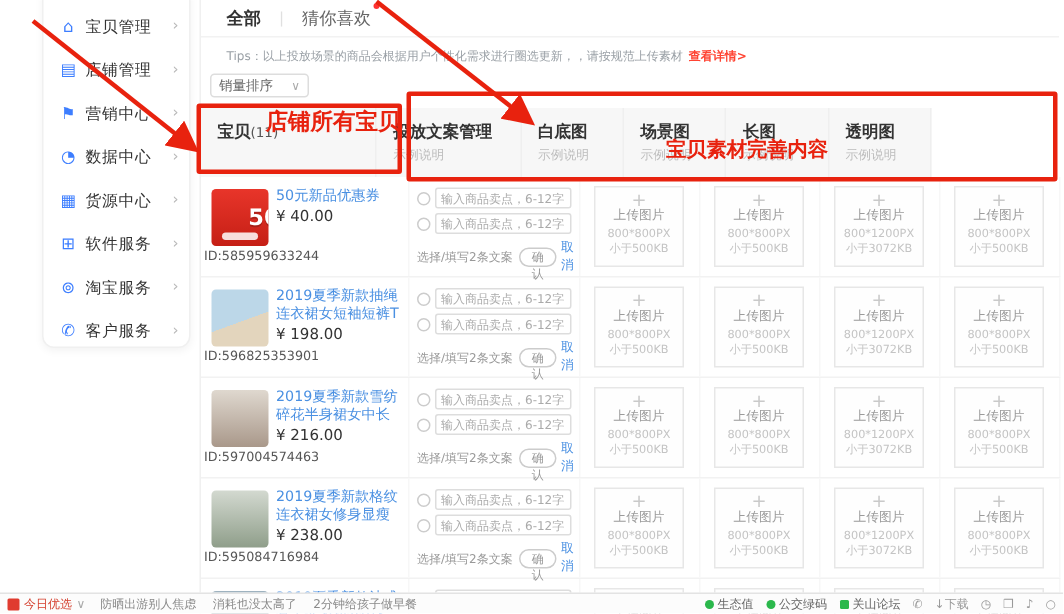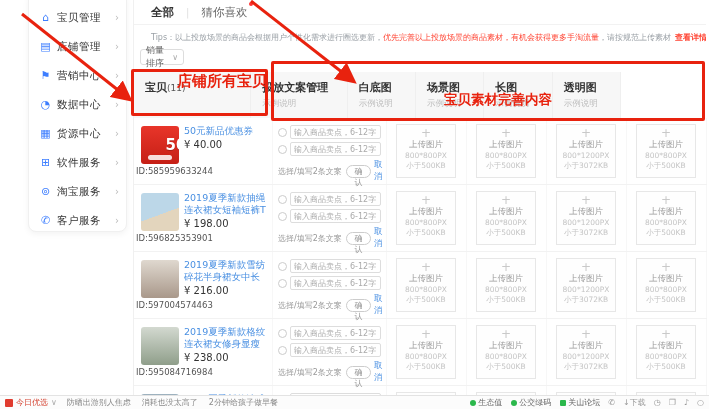--- a/index.html
+++ b/index.html
@@ -19,21 +19,21 @@
   #content { position: absolute; left: 133px; top: 0; width: 573px; height: 409px; background: #fff; border-left: 1px solid #f0f0f0; }
   #tabs { height: 25px; border-bottom: 1px solid #f2f2f2; display: flex; align-items: center; padding-left: 17px; }
   .tab { font-size: 11.5px; cursor: pointer; }
   .tab.active { color: #333; font-weight: bold; }
   .tab.inactive { color: #666; position: relative; }
   .tab-divider { color: #e0e0e0; margin: 0 12px; font-size: 10px; }
   .red-dot { position: absolute; top: -3px; right: -6px; width: 4px; height: 4px; background: #f33; border-radius: 50%; }
   #tips { height: 24px; display: flex; align-items: center; padding-left: 17px; white-space: nowrap; overflow: hidden; font-size: 8px; color: #9aa0a6; }
   #tips .tips-red { color: #f43; }
   #tips .tips-link { color: #f43; font-weight: bold; margin-left: 4px; cursor: pointer; }
-  #sort-select { position: absolute; left: 6px; top: 49px; width: 44px; height: 16px;
+  #sort-select { position: absolute; left: 6px; top: 49px; width: 66px; height: 16px;
     border: 1px solid #ddd; border-radius: 3px; background: #fff; display: flex; align-items: center;
     justify-content: space-between; padding: 0 5px; font-size: 9px; color: #666; cursor: pointer; }
   #sort-select .caret { color: #aaa; font-size: 8px; }
 
   
   .tcol-product { width: 139px; }
   .tcol-copy { width: 114px; }
   .tcol-mat { width: 80px; }
   #thead { position: absolute; left: 0; top: 72px; width: 487px; height: 46px; display: flex; background: #f7f7f7; }
   .th { padding: 8px 0 0 11px; border-right: 1px solid #efefef; }
@@ -154,21 +154,20 @@
 
   <main id="content">
     <div id="tabs">
       <span class="tab active">全部</span>
       <span class="tab-divider">|</span>
       <span class="tab inactive"><span>猜你喜欢</span><span class="red-dot"></span></span>
     </div>
 
     <div id="tips">
       <span>Tips：以上投放场景的商品会根据用户个性化需求进行圈选更新，</span>
-        <span class="tips-red">优先完善以上投放场景的商品素材，有机会获得更多手淘流量</span>
         <span>，请按规范上传素材</span>
       <span class="tips-link">查看详情&gt;</span>
     </div>
 
     <div id="sort-select">
       <span>销量排序</span>
       <span class="caret">∨</span>
     </div>
 
     <div id="thead">

